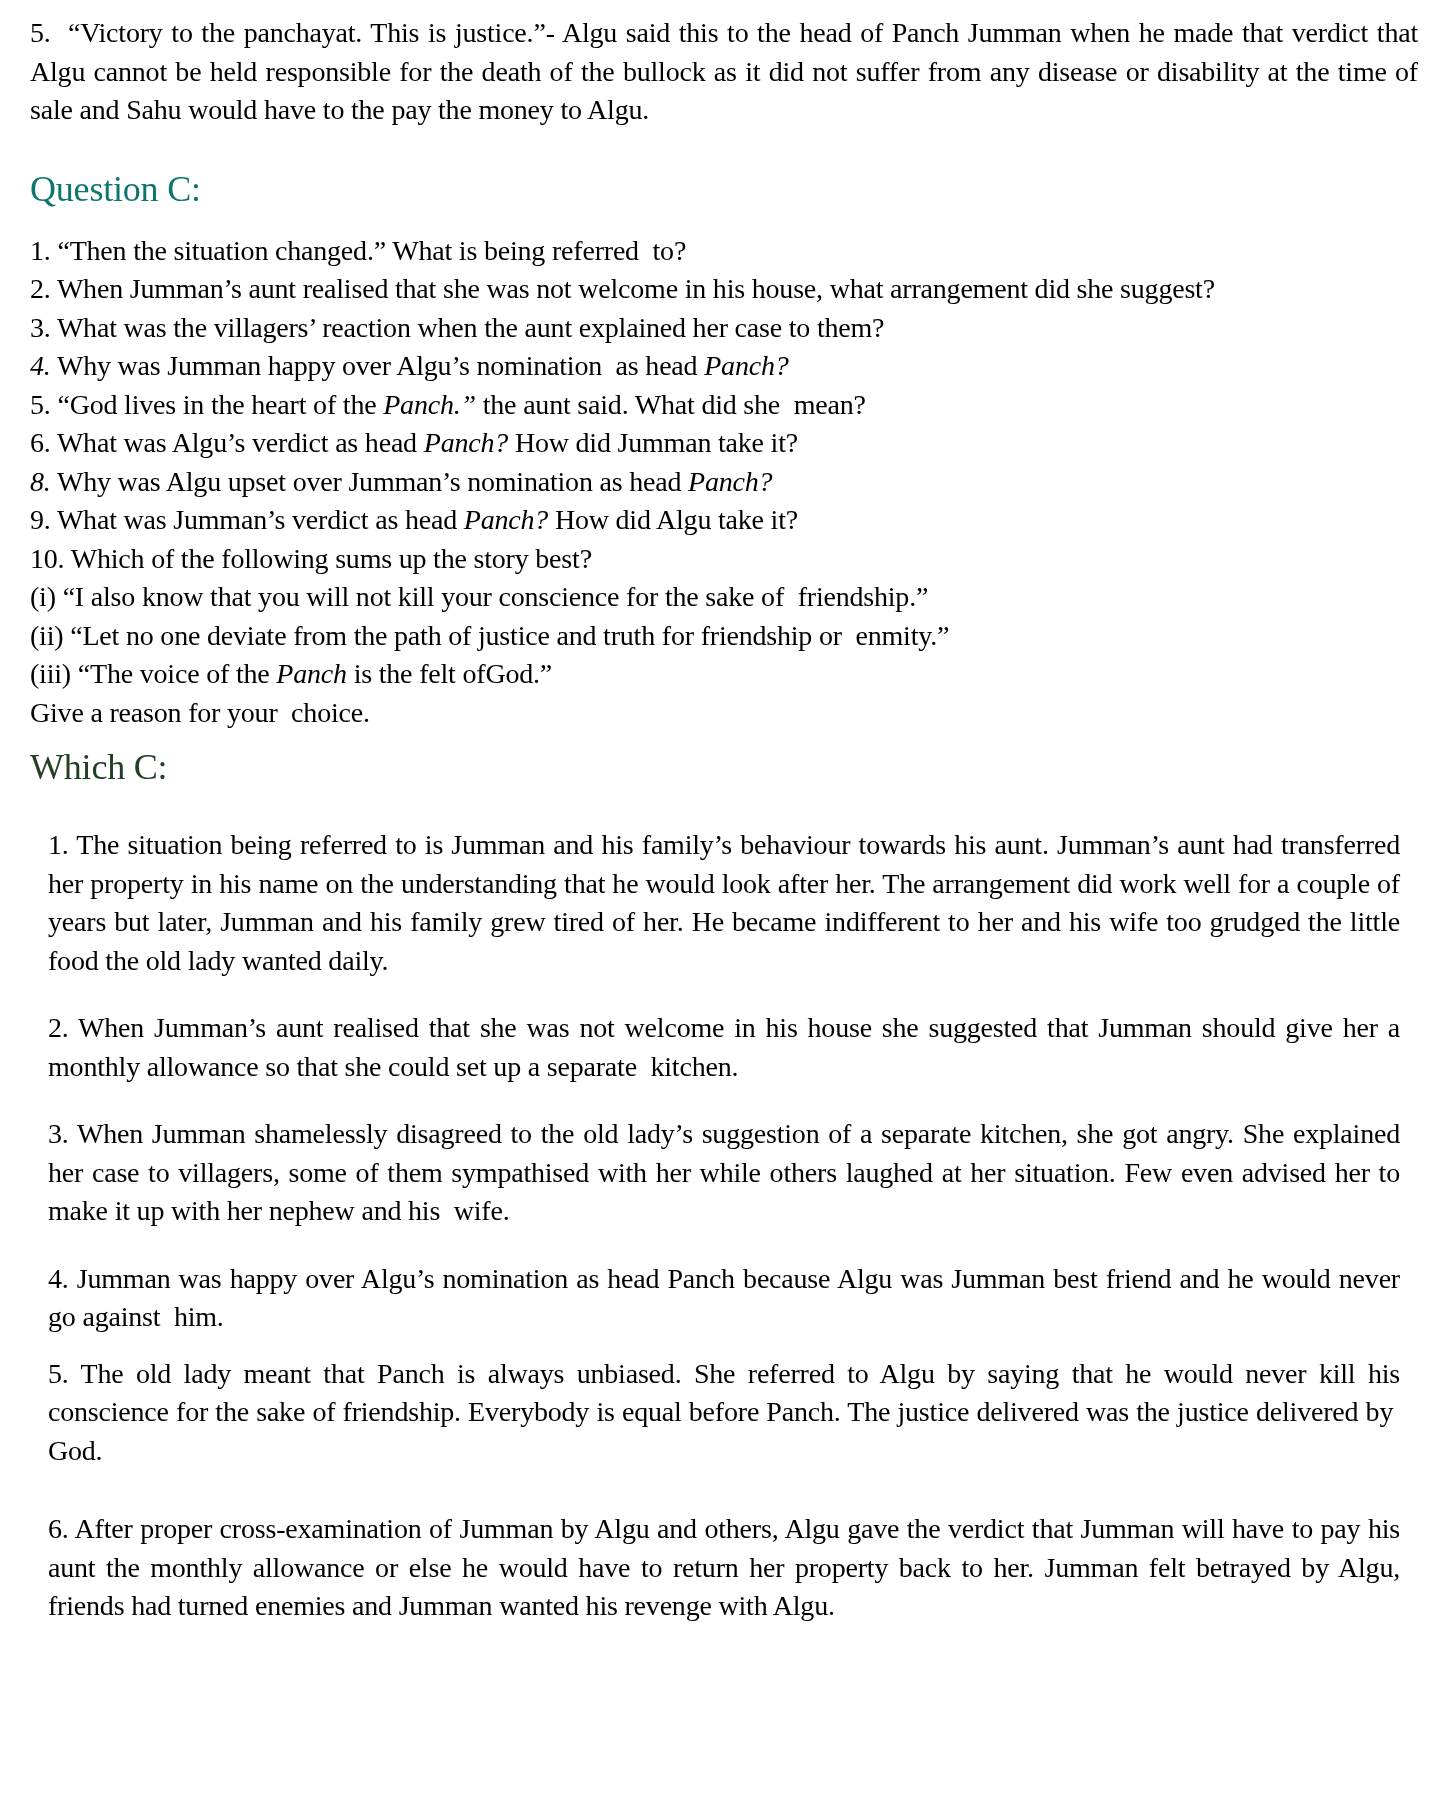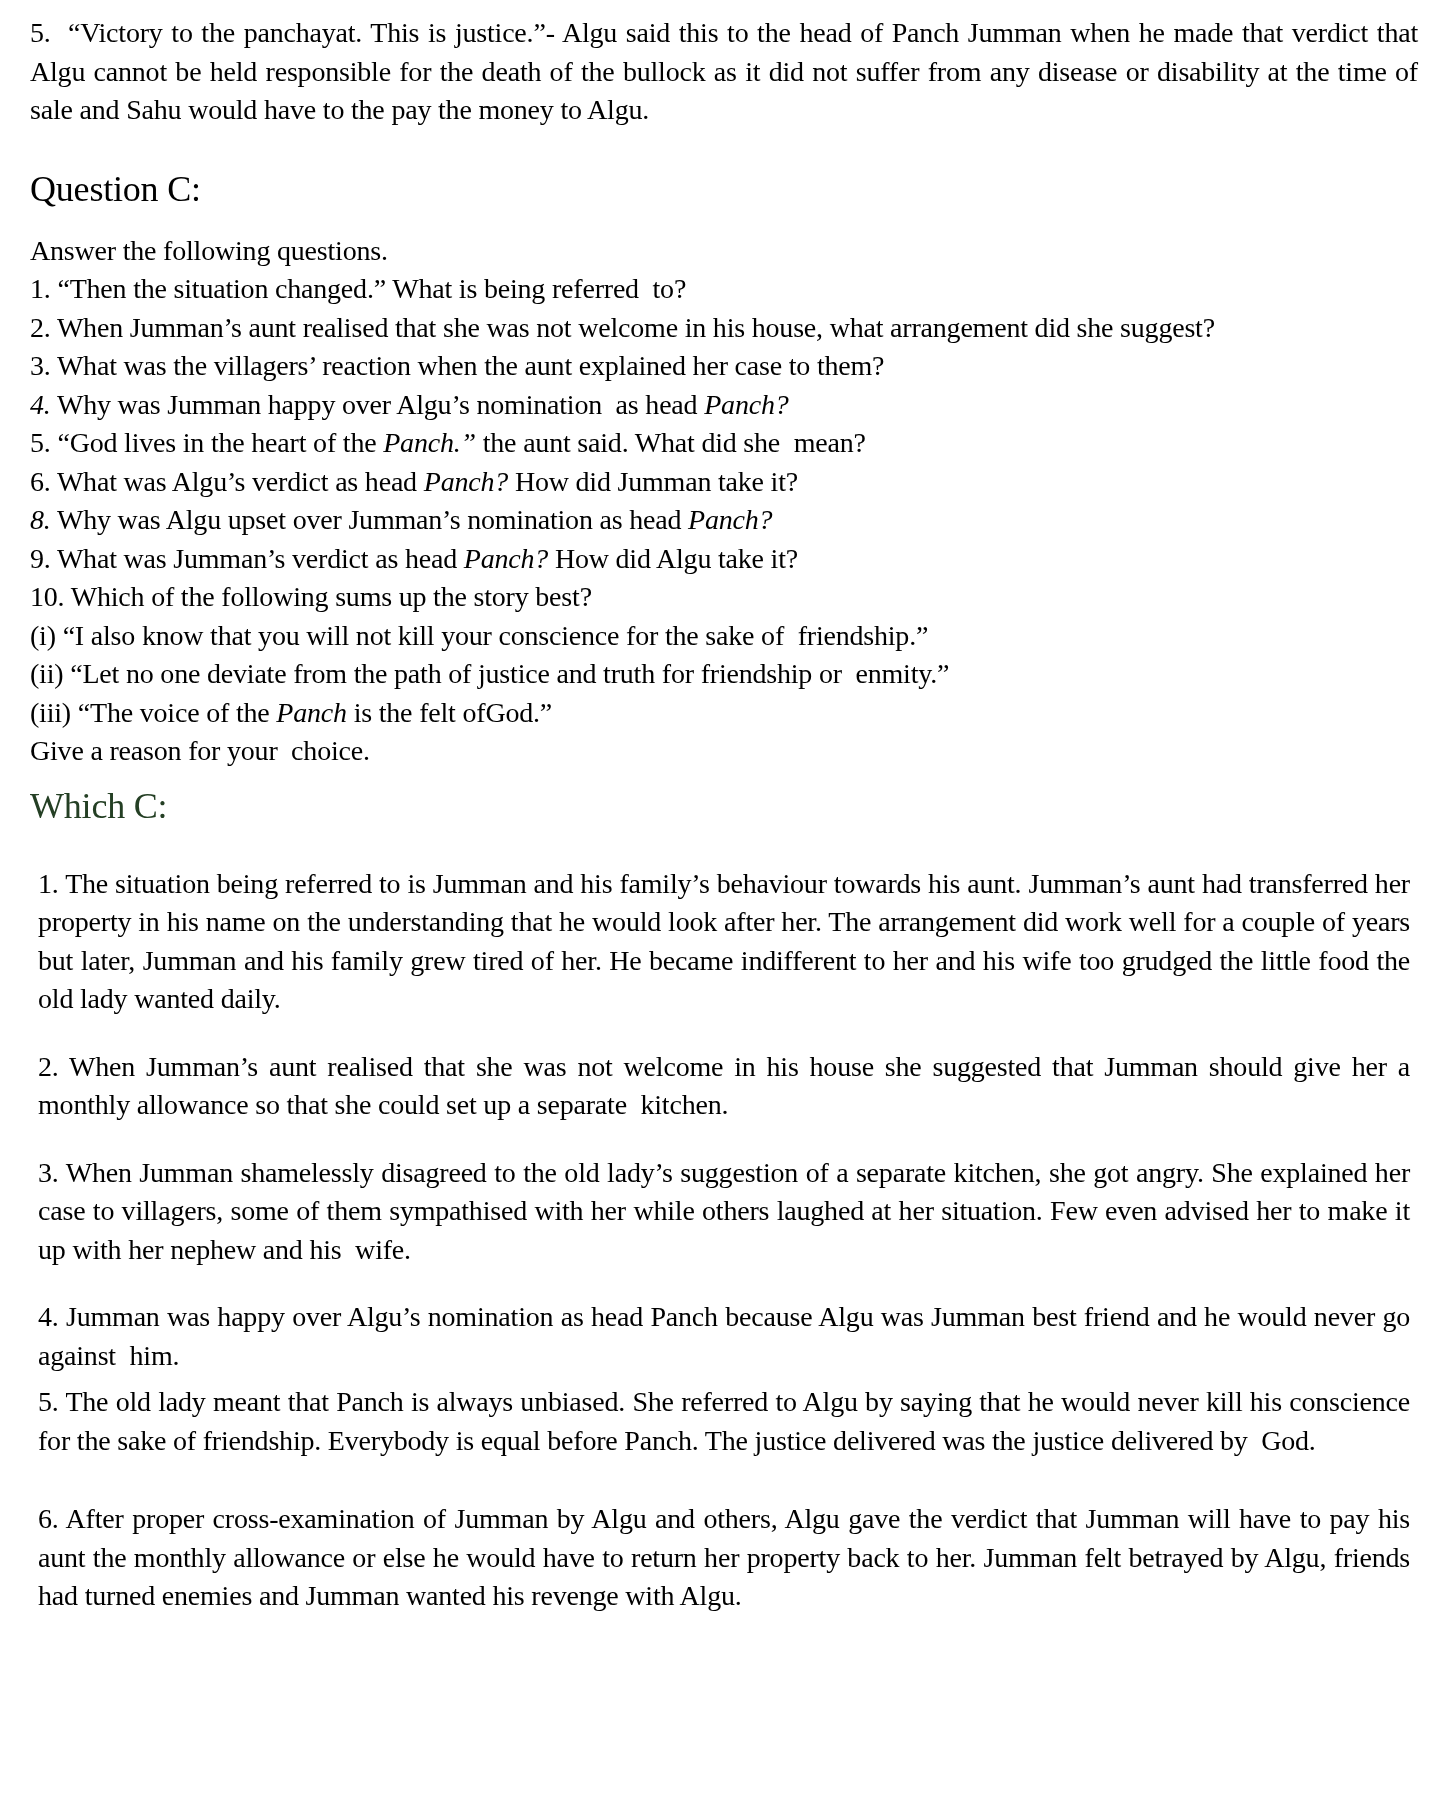--- a/index.html
+++ b/index.html
@@ -27,47 +27,46 @@
   p { margin: 0; }
   .justify { text-align: justify; }
   .heading {
     font-size: 36px;
     line-height: 46px;
     font-weight: normal;
     margin: 0;
     letter-spacing: -0.2px;
   }
   .heading-question {
-    color: #000000;
+    color: #0f766e;
     margin-top: 36px;
     margin-bottom: 20px;
   }
   .heading-answer {
     color: #243f24;
     margin-top: 12px;
     margin-bottom: 36px;
   }
   .q-line { margin: 0; text-align: justify; }
-  .ans-para { margin: 8px; text-align: justify; }
+  .ans-para { margin: 18px; text-align: justify; }
   .gap-none { margin-top: 0; }
   .gap-xs   { margin-top: 2px; }
   .gap-md   { margin-top: 29px; }
   .gap-lg   { margin-top: 40px; }
   em { font-style: italic; }
 </style>
 </head>
 <body>
 
 <div class="page">
 
   <p class="justify"><span>5.&nbsp; “Victory to the panchayat. This is justice.”- Algu said this to the head of Panch Jumman when he made that verdict that Algu cannot be held responsible for the death of the bullock as it did not suffer from any disease or disability at the time of sale and Sahu would have to the pay the money to Algu.</span></p>
 
   <h2 class="heading heading-question">Question C:</h2>
 
-  <p class="q-line">Answer the following questions.</p>
 
   <div>
       <p class="q-line"><span>1. “Then the situation changed.” What is being referred&nbsp; to?</span></p>
       <p class="q-line"><span>2. When Jumman’s aunt realised that she was not welcome in his house, what arrangement did she suggest?</span></p>
       <p class="q-line"><span>3. What was the villagers’ reaction when the aunt explained her case to them?</span></p>
       <p class="q-line"><em>4.</em><span> Why was Jumman happy over Algu’s nomination&nbsp; as head </span><em>Panch?</em></p>
       <p class="q-line"><span>5. “God lives in the heart of the </span><em>Panch.”</em><span> the aunt said. What did she&nbsp; mean?</span></p>
       <p class="q-line"><span>6. What was Algu’s verdict as head </span><em>Panch?</em><span> How did Jumman take it?</span></p>
       <p class="q-line"><em>8.</em><span> Why was Algu upset over Jumman’s nomination as head </span><em>Panch?</em></p>
       <p class="q-line"><span>9. What was Jumman’s verdict as head </span><em>Panch?</em><span> How did Algu take it?</span></p>

